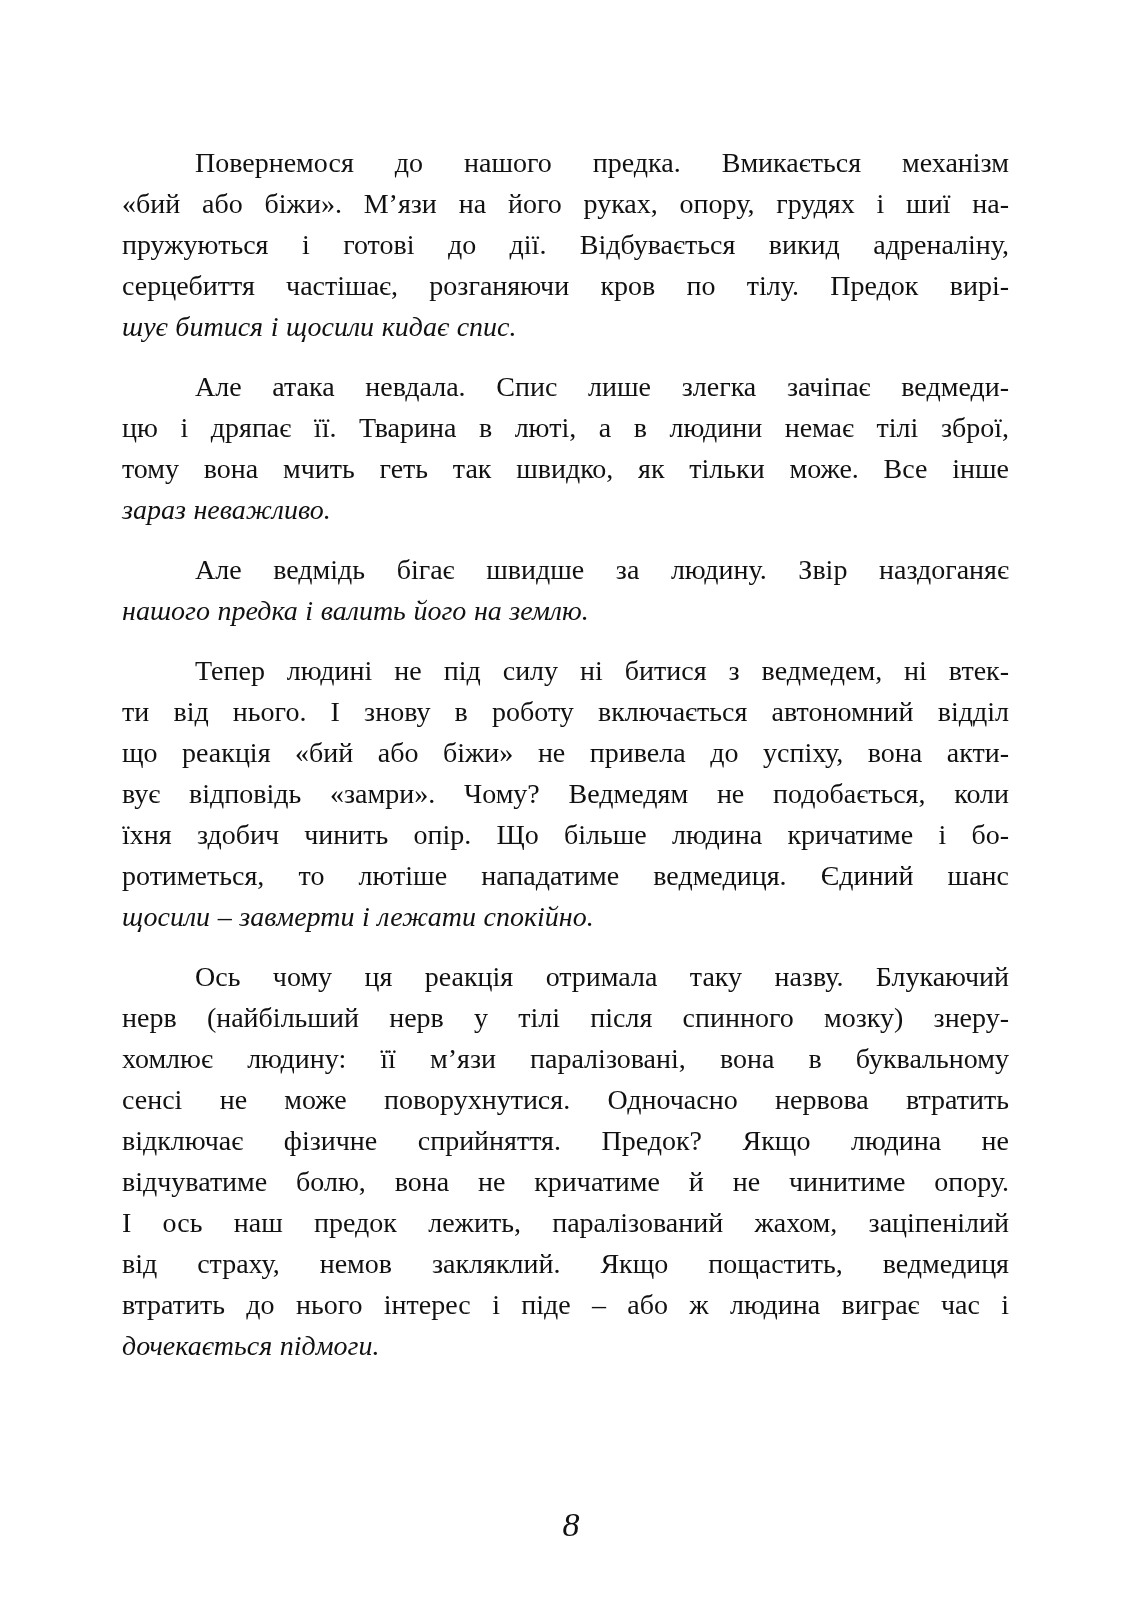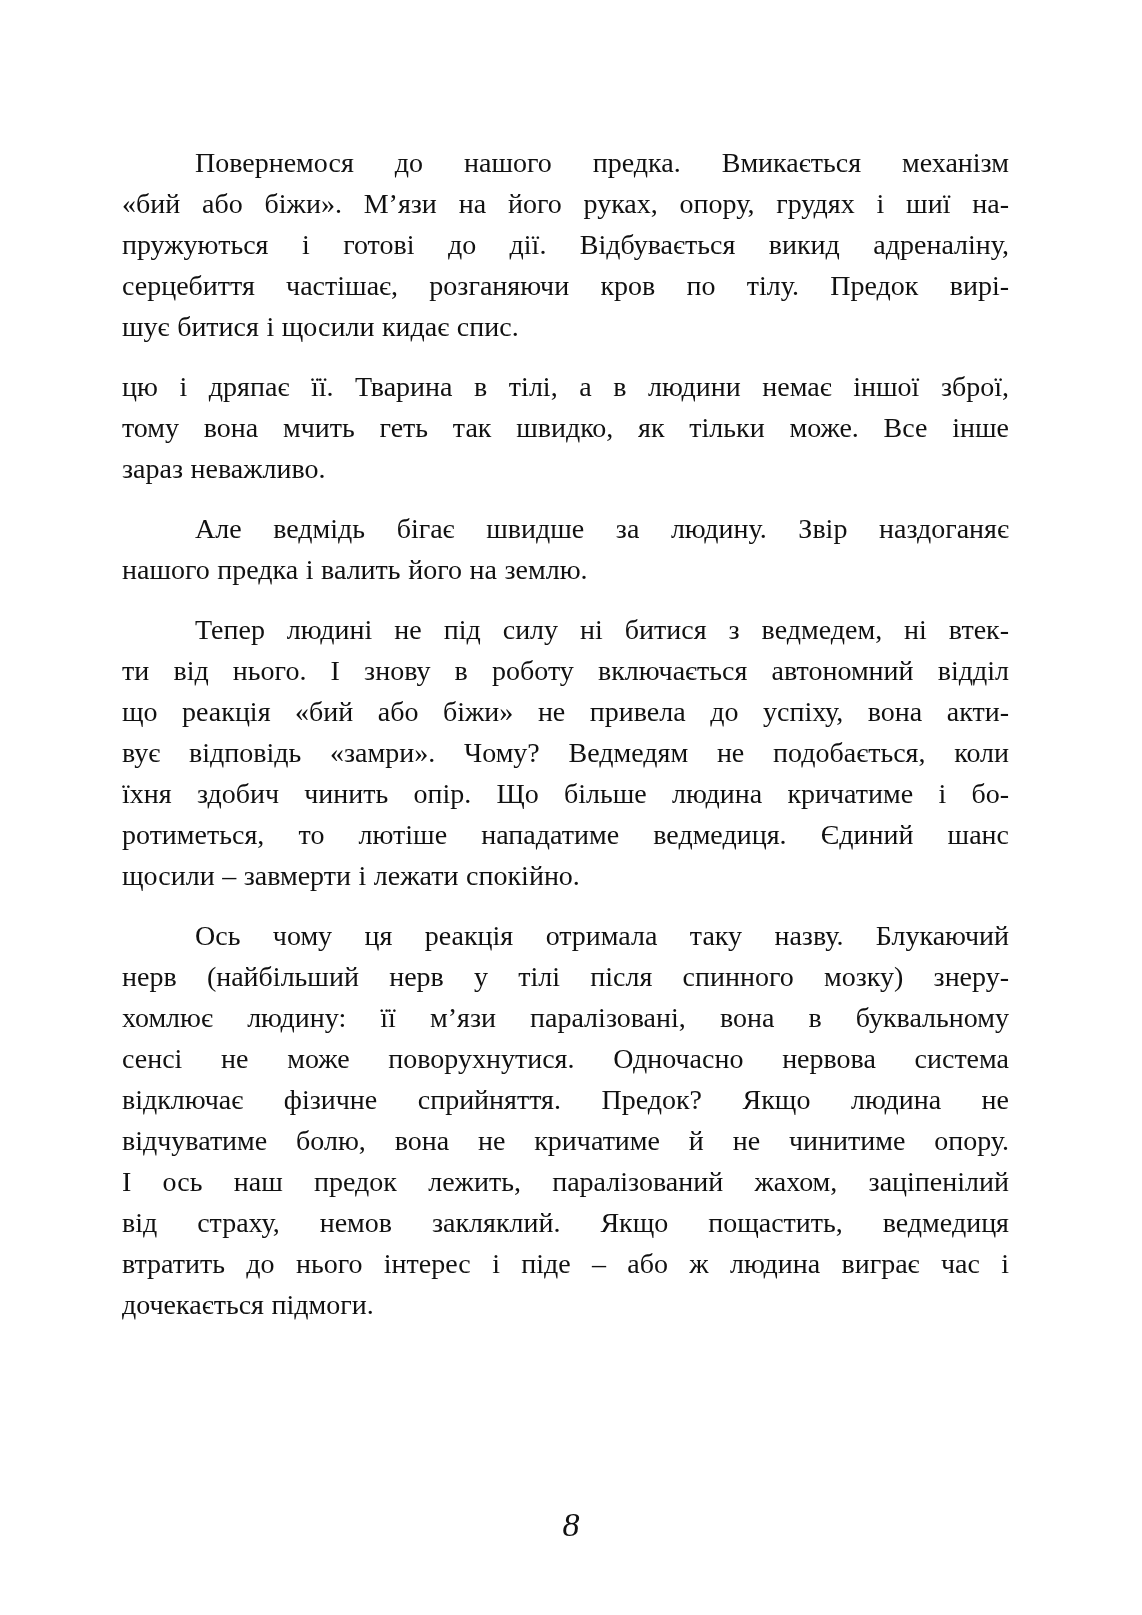--- a/index.html
+++ b/index.html
@@ -42,20 +42,21 @@
     text-align-last: justify;
     white-space: normal;
     hyphens: none;
     word-spacing: 0.02em;
   }
   .line.first {
     padding-left: 73px;
   }
   .line.last {
     text-align-last: left;
+    font-style: italic;
   }
   .page-footer {
     position: absolute;
     left: 0;
     top: 1505px;
     width: 1142px;
     text-align: center;
   }
   .page-number {
     font-style: italic;
@@ -70,42 +71,43 @@
 <main class="page">
   <section class="text-block">
       <div class="paragraph">
         <div class="line first">Повернемося до нашого предка. Вмикається механізм</div>
         <div class="line">«бий або біжи». М’язи на його руках, опору, грудях і шиї на-</div>
         <div class="line">пружуються і готові до дії. Відбувається викид адреналіну,</div>
         <div class="line">серцебиття частішає, розганяючи кров по тілу. Предок вирі-</div>
         <div class="line last">шує битися і щосили кидає спис.</div>
       </div>
       <div class="paragraph">
-        <div class="line">цю і дряпає її. Тварина в тілі, а в людини немає іншої зброї,</div>
+        <div class="line first">Але атака невдала. Спис лише злегка зачіпає ведмеди-</div>
+        <div class="line">цю і дряпає її. Тварина в люті, а в людини немає тілі зброї,</div>
         <div class="line">тому вона мчить геть так швидко, як тільки може. Все інше</div>
         <div class="line last">зараз неважливо.</div>
       </div>
       <div class="paragraph">
         <div class="line first">Але ведмідь бігає швидше за людину. Звір наздоганяє</div>
         <div class="line last">нашого предка і валить його на землю.</div>
       </div>
       <div class="paragraph">
         <div class="line first">Тепер людині не під силу ні битися з ведмедем, ні втек-</div>
         <div class="line">ти від нього. І знову в роботу включається автономний відділ</div>
         <div class="line">що реакція «бий або біжи» не привела до успіху, вона акти-</div>
         <div class="line">вує відповідь «замри». Чому? Ведмедям не подобається, коли</div>
         <div class="line">їхня здобич чинить опір. Що більше людина кричатиме і бо-</div>
         <div class="line">ротиметься, то лютіше нападатиме ведмедиця. Єдиний шанс</div>
         <div class="line last">щосили – завмерти і лежати спокійно.</div>
       </div>
       <div class="paragraph">
         <div class="line first">Ось чому ця реакція отримала таку назву. Блукаючий</div>
         <div class="line">нерв (найбільший нерв у тілі після спинного мозку) знеру-</div>
         <div class="line">хомлює людину: її м’язи паралізовані, вона в буквальному</div>
-        <div class="line">сенсі не може поворухнутися. Одночасно нервова система</div>
+        <div class="line">сенсі не може поворухнутися. Одночасно нервова втратить</div>
         <div class="line">відключає фізичне сприйняття. Предок? Якщо людина не</div>
         <div class="line">відчуватиме болю, вона не кричатиме й не чинитиме опору.</div>
         <div class="line">І ось наш предок лежить, паралізований жахом, заціпенілий</div>
         <div class="line">від страху, немов закляклий. Якщо пощастить, ведмедиця</div>
         <div class="line">втратить до нього інтерес і піде – або ж людина виграє час і</div>
         <div class="line last">дочекається підмоги.</div>
       </div>
     </section>
   <footer class="page-footer">
     <span class="page-number">8</span>

